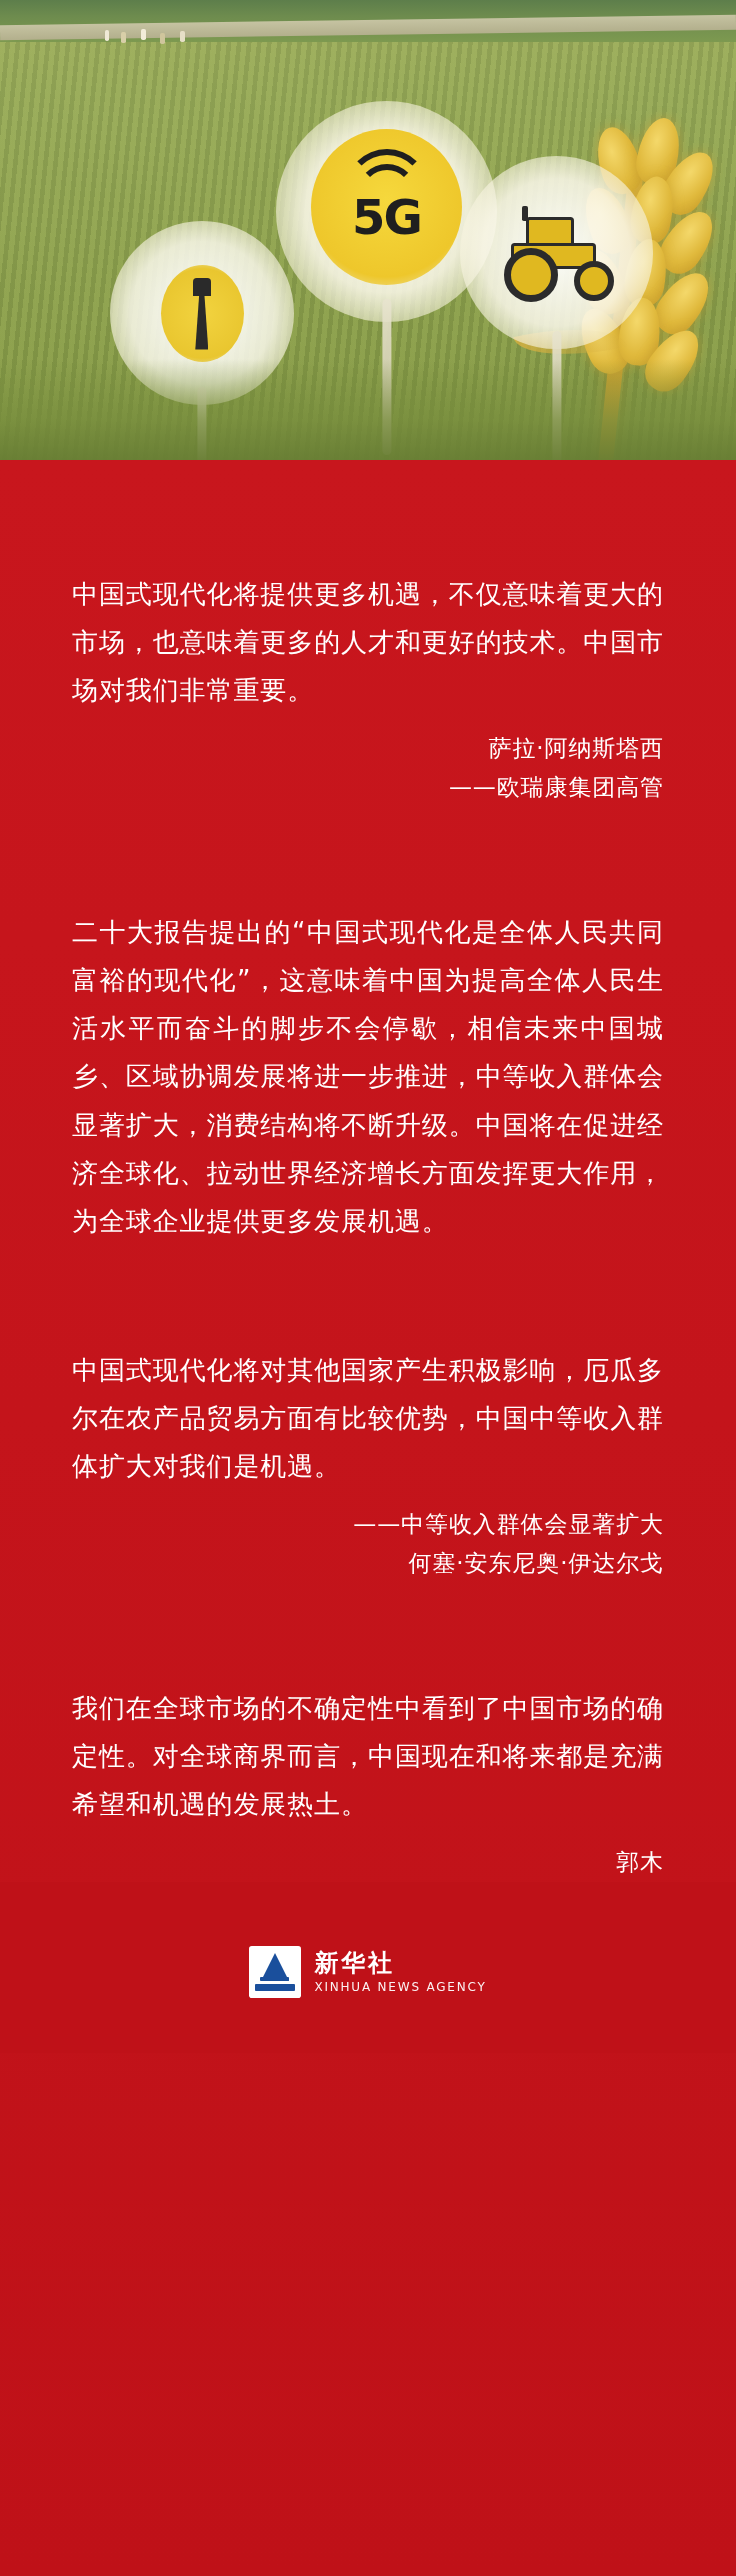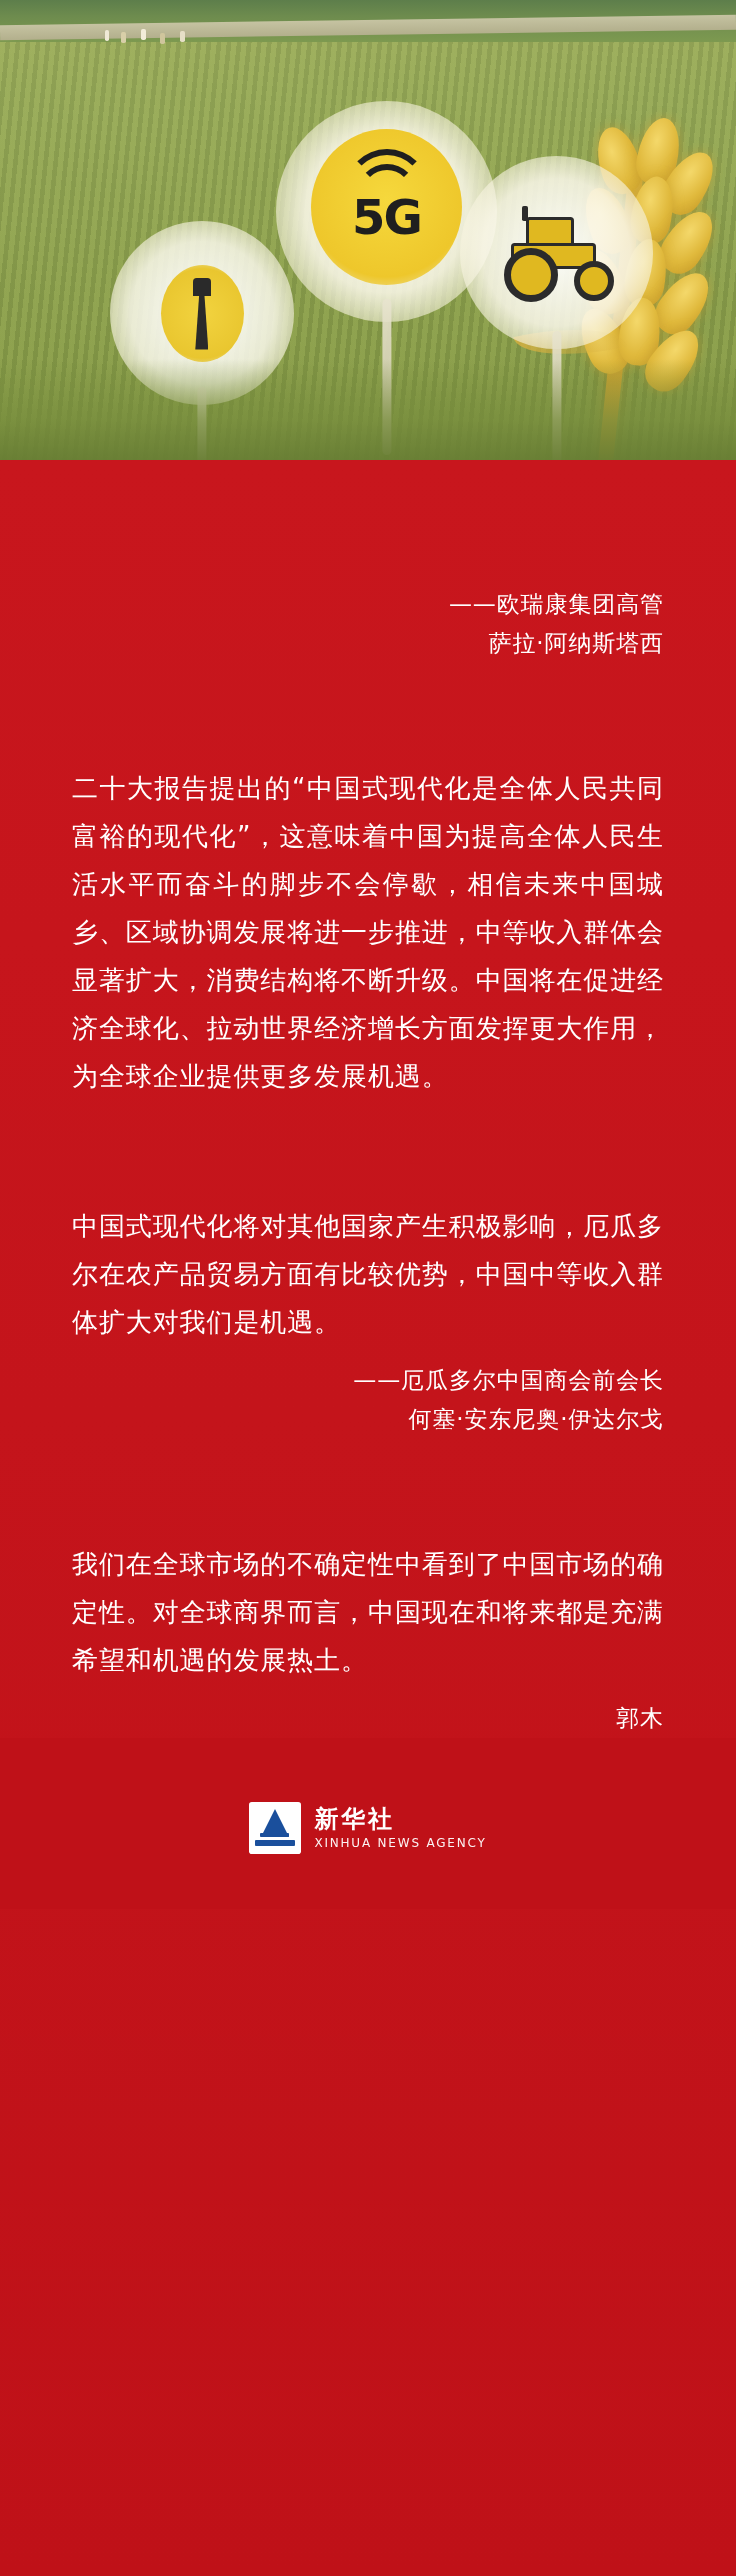--- a/index.html
+++ b/index.html
@@ -348,38 +348,39 @@
       </div>
       <div class="stem"></div>
     </div>
 
     <div class="hero-bottom"></div>
   </div>
 
   <div class="body-red">
 
     <div class="quote-block q1">
+      <div class="quote-text">中国式现代化将提供更多机遇，不仅意味着更大的市场，也意味着更多的人才和更好的技术。中国市场对我们非常重要。</div>
       <div class="quote-attr">
+        <div>萨拉·阿纳斯塔西</div>
         <div>——欧瑞康集团高管</div>
-        <div>萨拉·阿纳斯塔西</div>
       </div>
     </div>
 
     <div class="gap-lg"></div>
 
     <div class="quote-block">
       <div class="quote-text">二十大报告提出的“中国式现代化是全体人民共同富裕的现代化”，这意味着中国为提高全体人民生活水平而奋斗的脚步不会停歇，相信未来中国城乡、区域协调发展将进一步推进，中等收入群体会显著扩大，消费结构将不断升级。中国将在促进经济全球化、拉动世界经济增长方面发挥更大作用，为全球企业提供更多发展机遇。</div>
     </div>
 
     <div class="gap-lg"></div>
 
     <div class="quote-block">
       <div class="quote-text">中国式现代化将对其他国家产生积极影响，厄瓜多尔在农产品贸易方面有比较优势，中国中等收入群体扩大对我们是机遇。</div>
       <div class="quote-attr">
-        <div>——厄瓜多尔中国商会前会长</div>
+        <div>——中等收入群体会显著扩大</div>
         <div>何塞·安东尼奥·伊达尔戈</div>
       </div>
     </div>
 
     <div class="gap-lg"></div>
 
     <div class="quote-block">
       <div class="quote-text">我们在全球市场的不确定性中看到了中国市场的确定性。对全球商界而言，中国现在和将来都是充满希望和机遇的发展热土。</div>
       <div class="quote-attr">
         <div>郭木</div>

